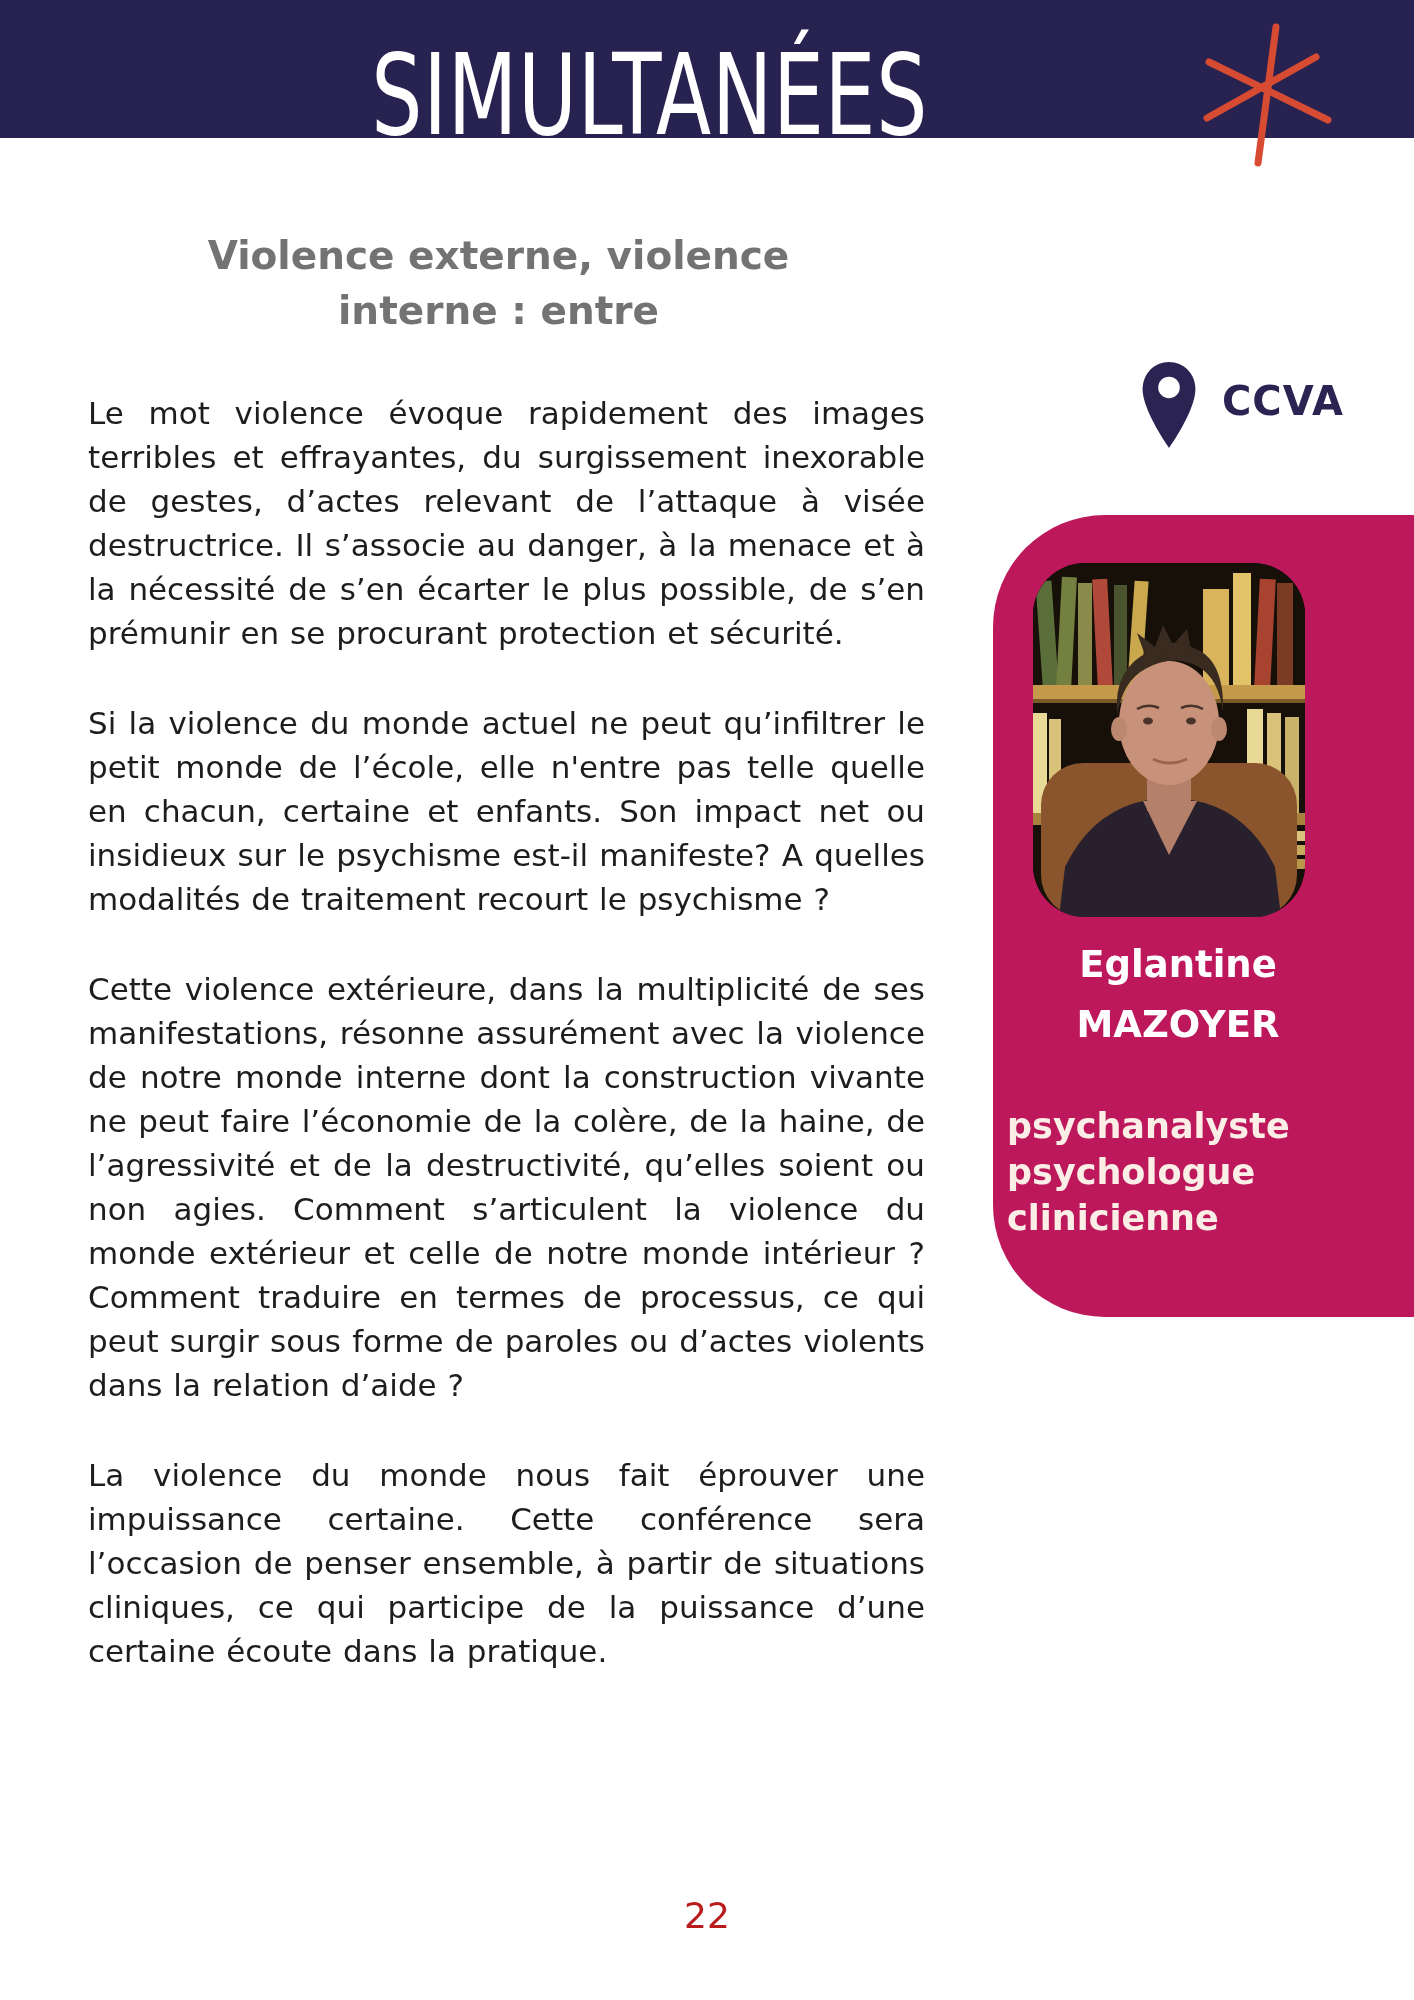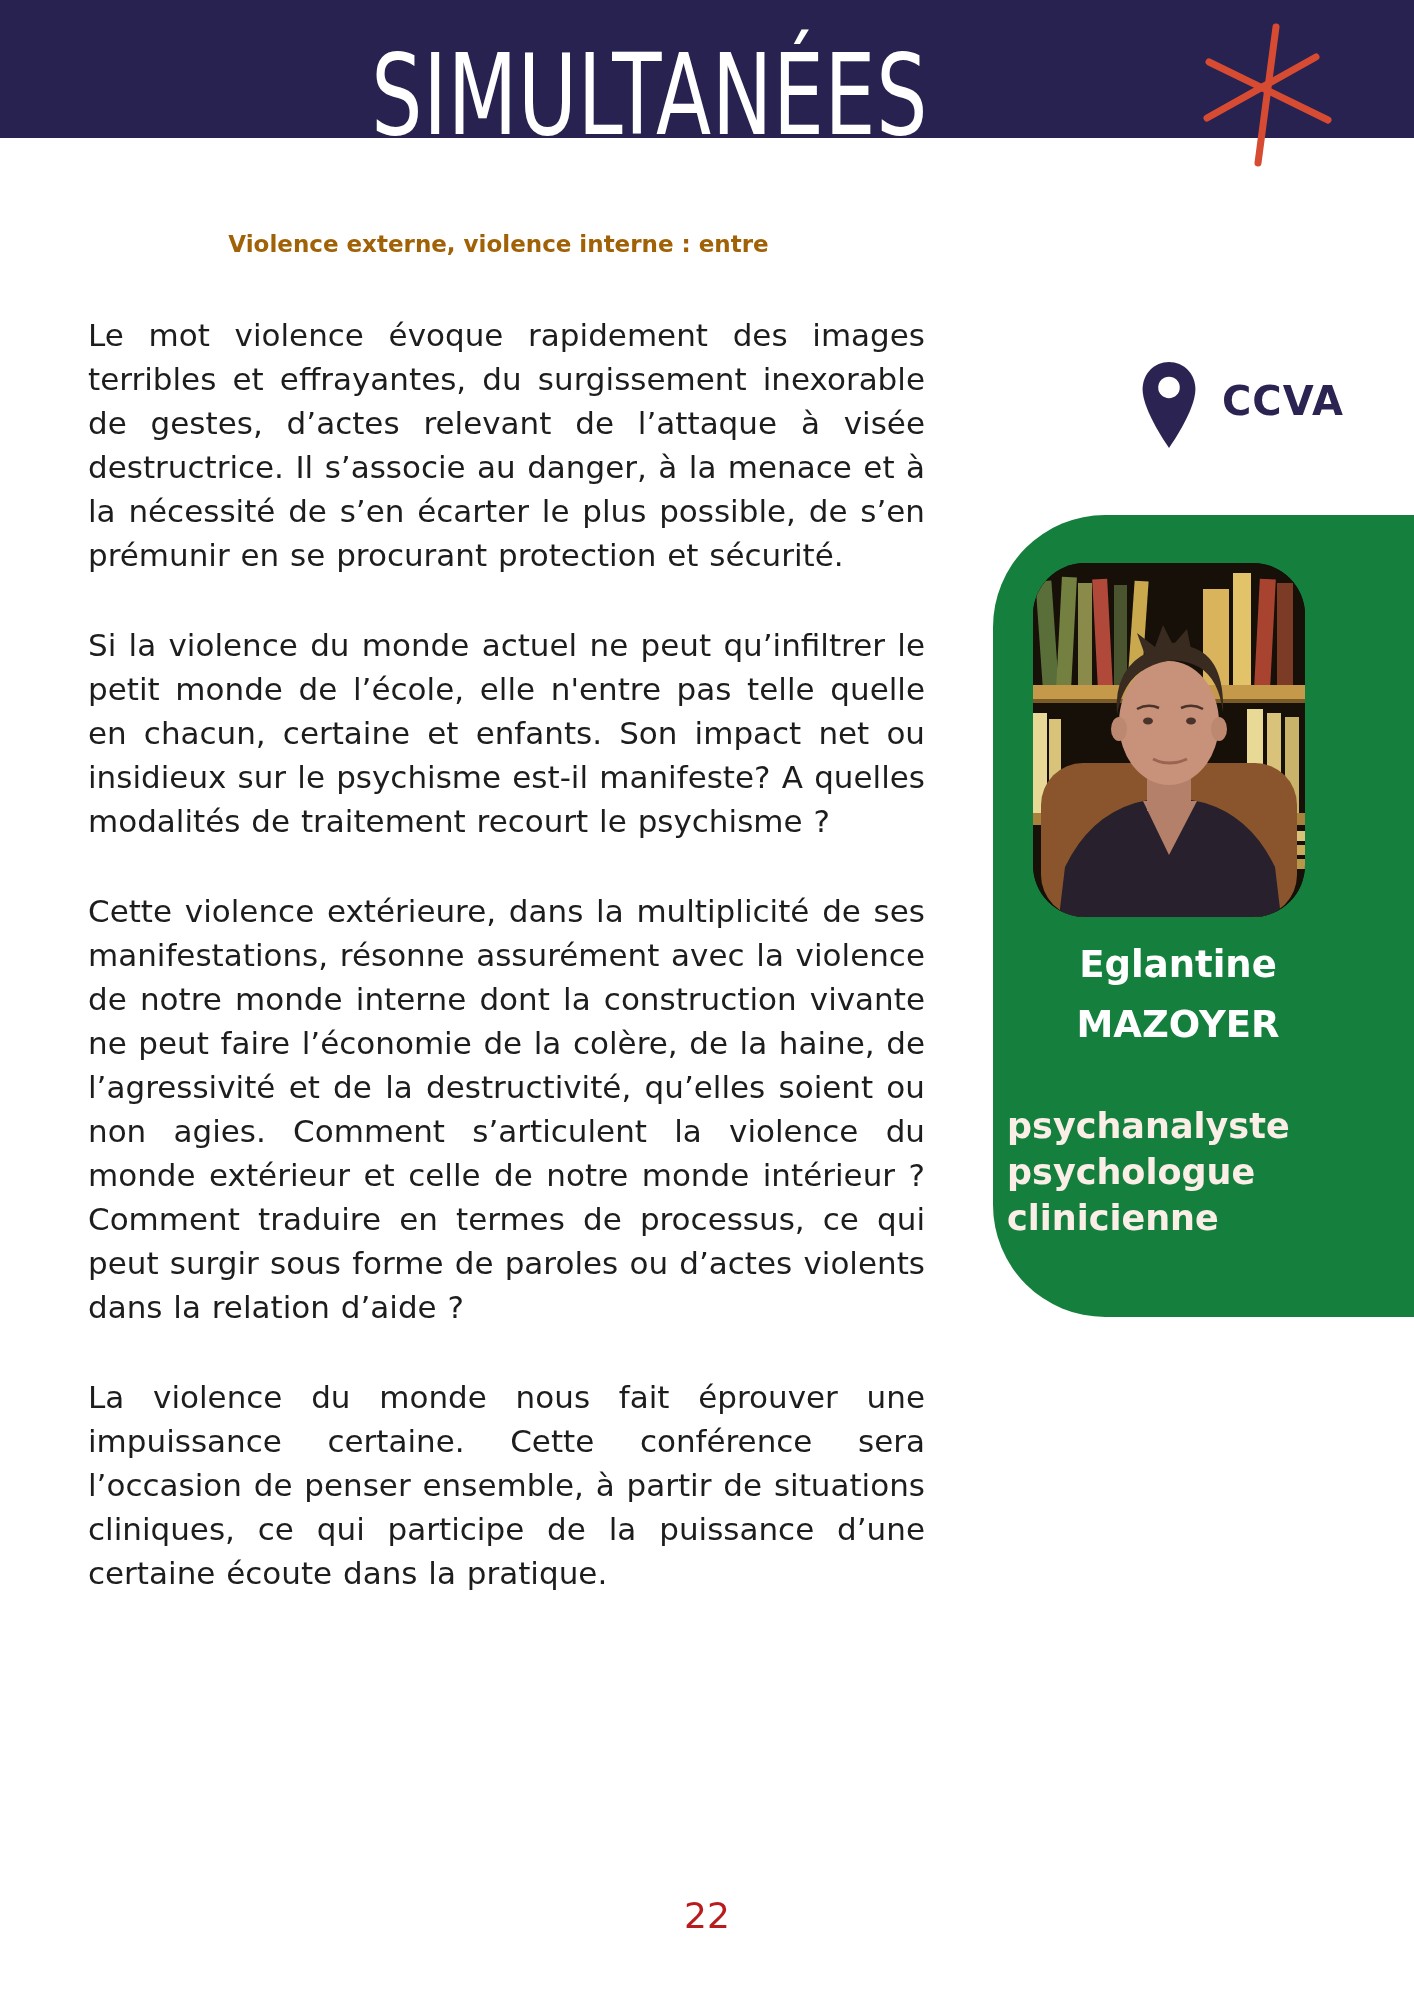--- a/index.html
+++ b/index.html
@@ -24,42 +24,42 @@
     transform:scaleX(0.72);transform-origin:center;white-space:nowrap;
   }
   .asterisk{position:absolute;left:1192px;top:14px;width:150px;height:162px;}
   
   .column{
     position:absolute;left:72px;top:228px;width:853px;
     color:#1b1b1b;
   }
   .session-title{
     margin:0 auto 52px auto;max-width:700px;
-    font-size:23px;font-weight:bold;text-align:center;line-height:1.42;
-    color:#a16207;
+    font-size:39px;font-weight:bold;text-align:center;line-height:1.42;
+    color:#737373;
   }
   .session-title span{display:block;}
   .column p{
     margin:0 0 46px 16px;
     font-size:31px;line-height:44px;text-align:justify;
     letter-spacing:0px;word-spacing:1px;color:#1d1d1d;
   }
   
   .location{
     position:absolute;left:1140px;top:356px;width:260px;height:95px;
   }
   .pin{position:absolute;left:0;top:4px;width:58px;height:90px;}
   .location-label{
     position:absolute;left:82px;top:22px;
     font-size:40px;font-weight:bold;color:#2b2453;letter-spacing:1px;
   }
   
   .card{
     position:absolute;left:993px;top:515px;width:421px;height:802px;
-    background:#15803d;border-radius:112px 0 0 112px;
+    background:#be185d;border-radius:112px 0 0 112px;
   }
   .photo{
     position:absolute;left:40px;top:48px;width:272px;height:354px;
     border-radius:52px;overflow:hidden;background:#15100c;
   }
   .photo svg{display:block;}
   .speaker-name{
     position:absolute;left:14px;top:420px;width:342px;
     text-align:center;color:#ffffff;font-weight:bold;
     font-size:37px;line-height:60px;

